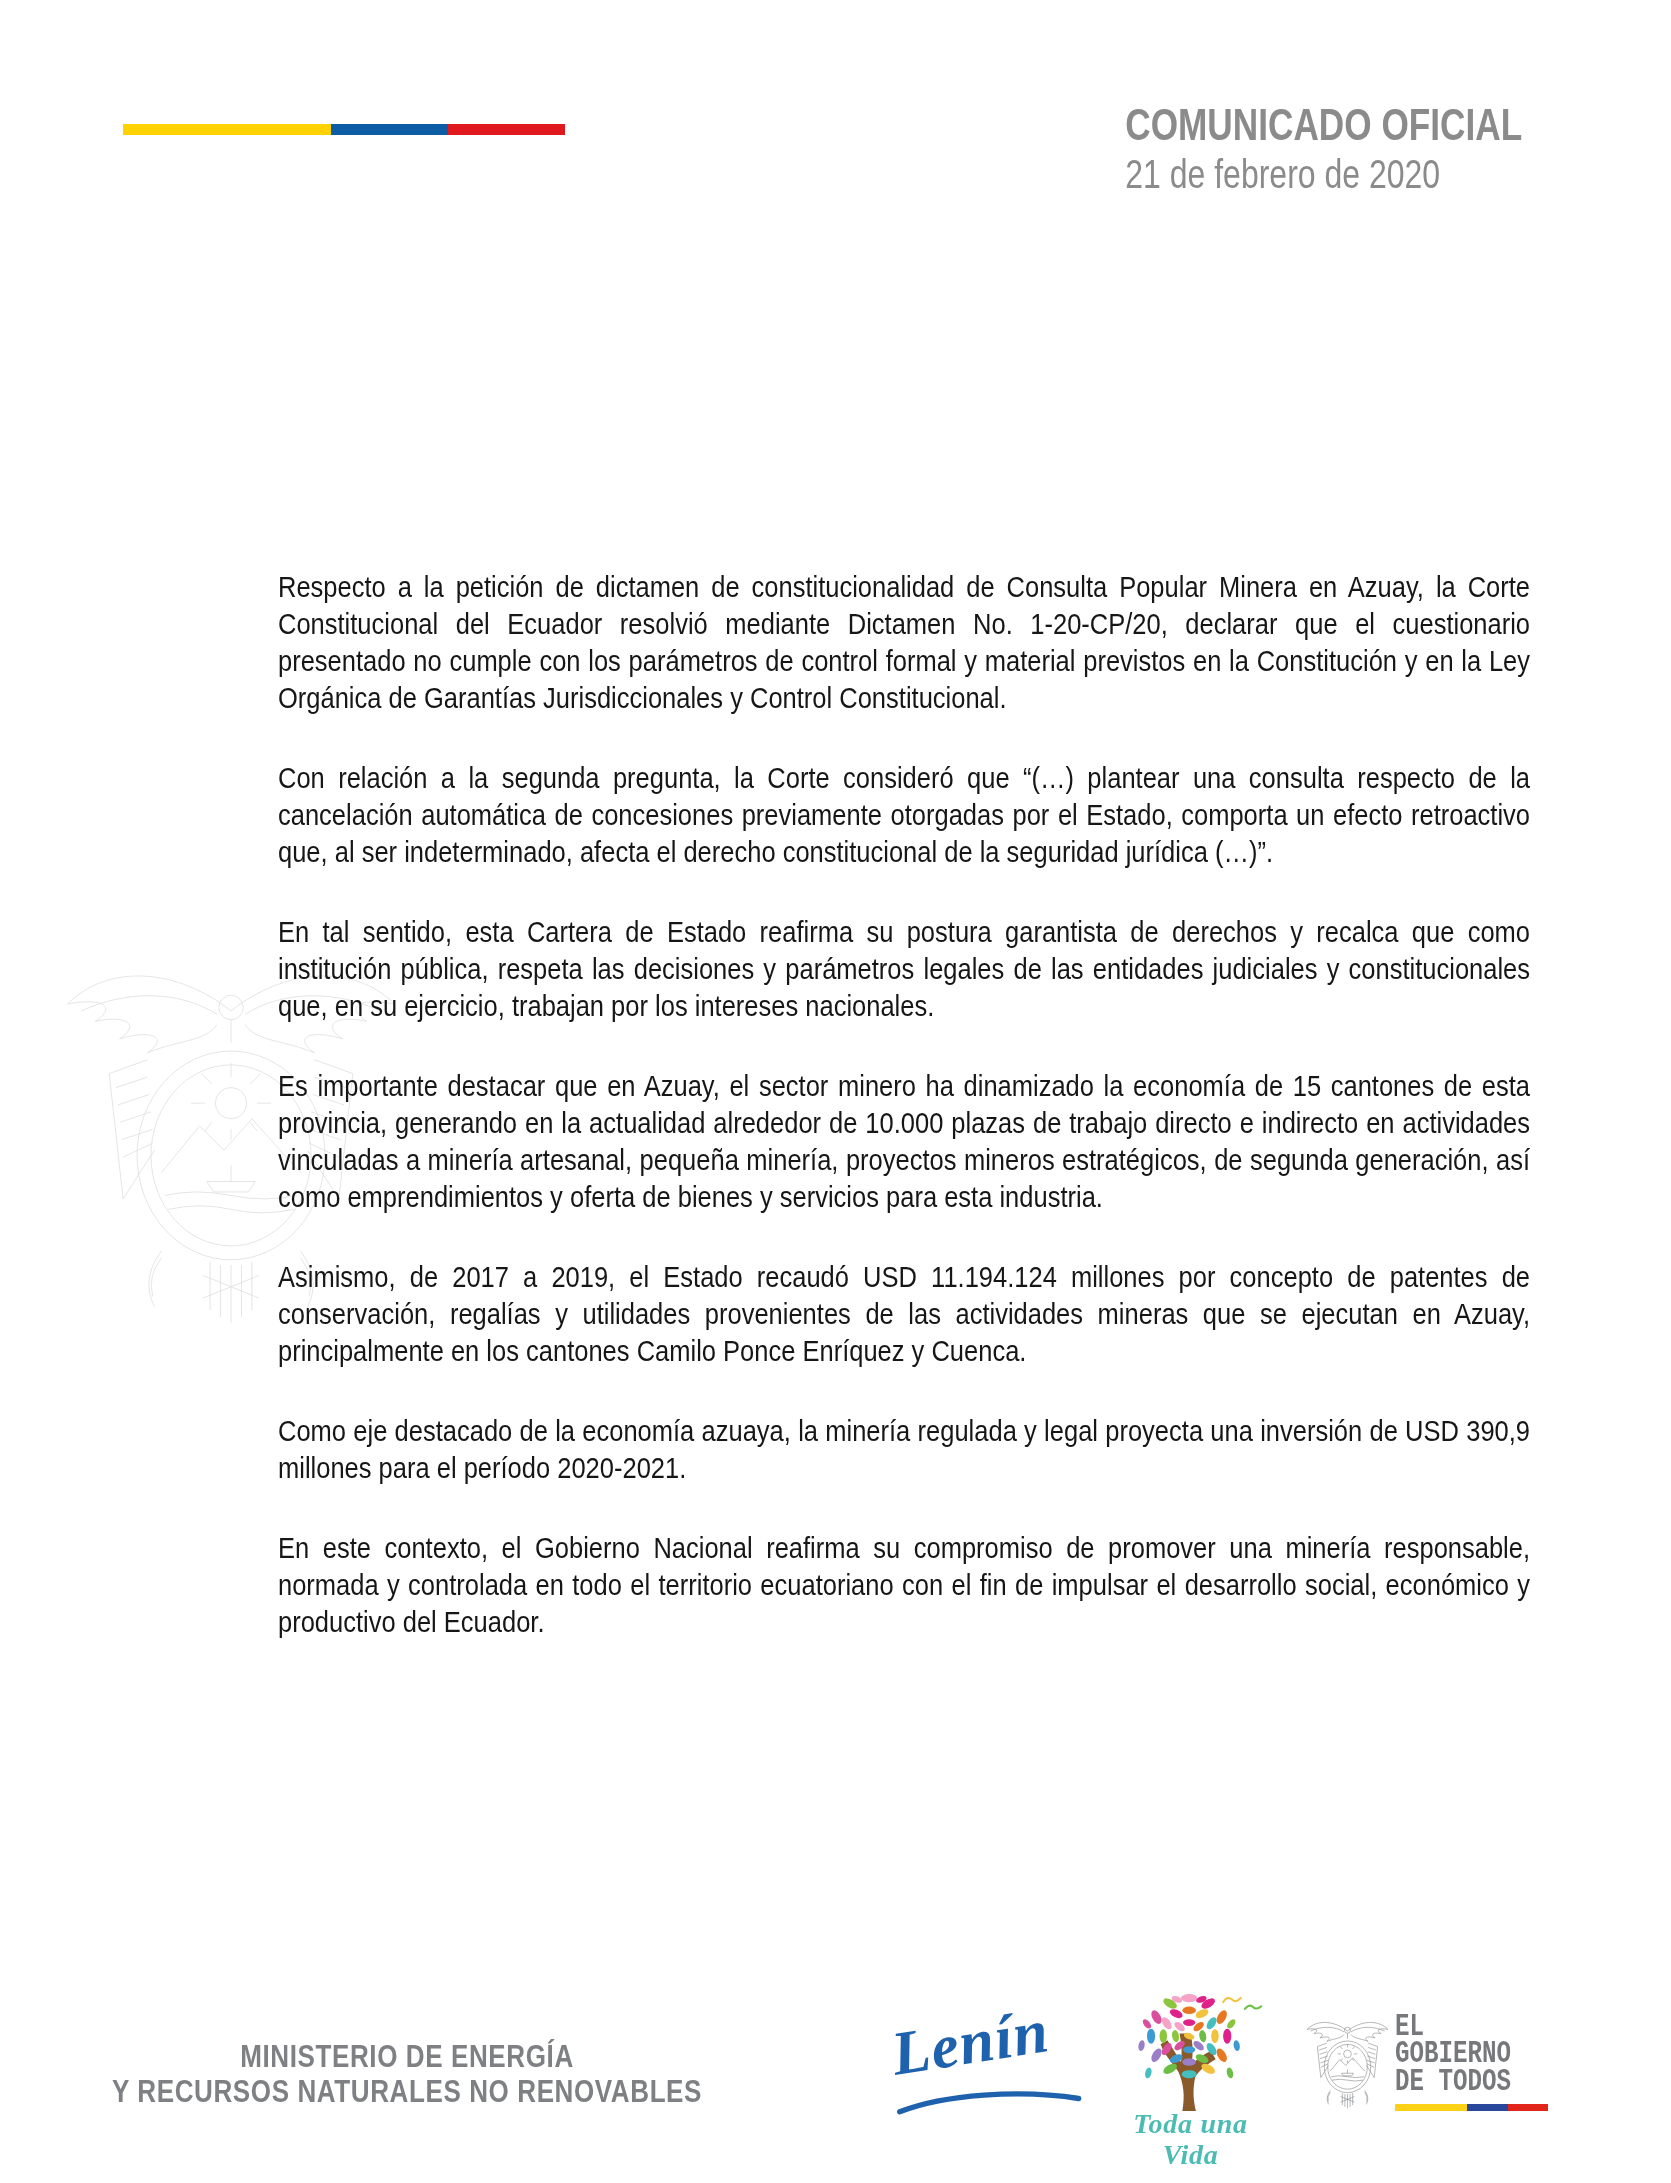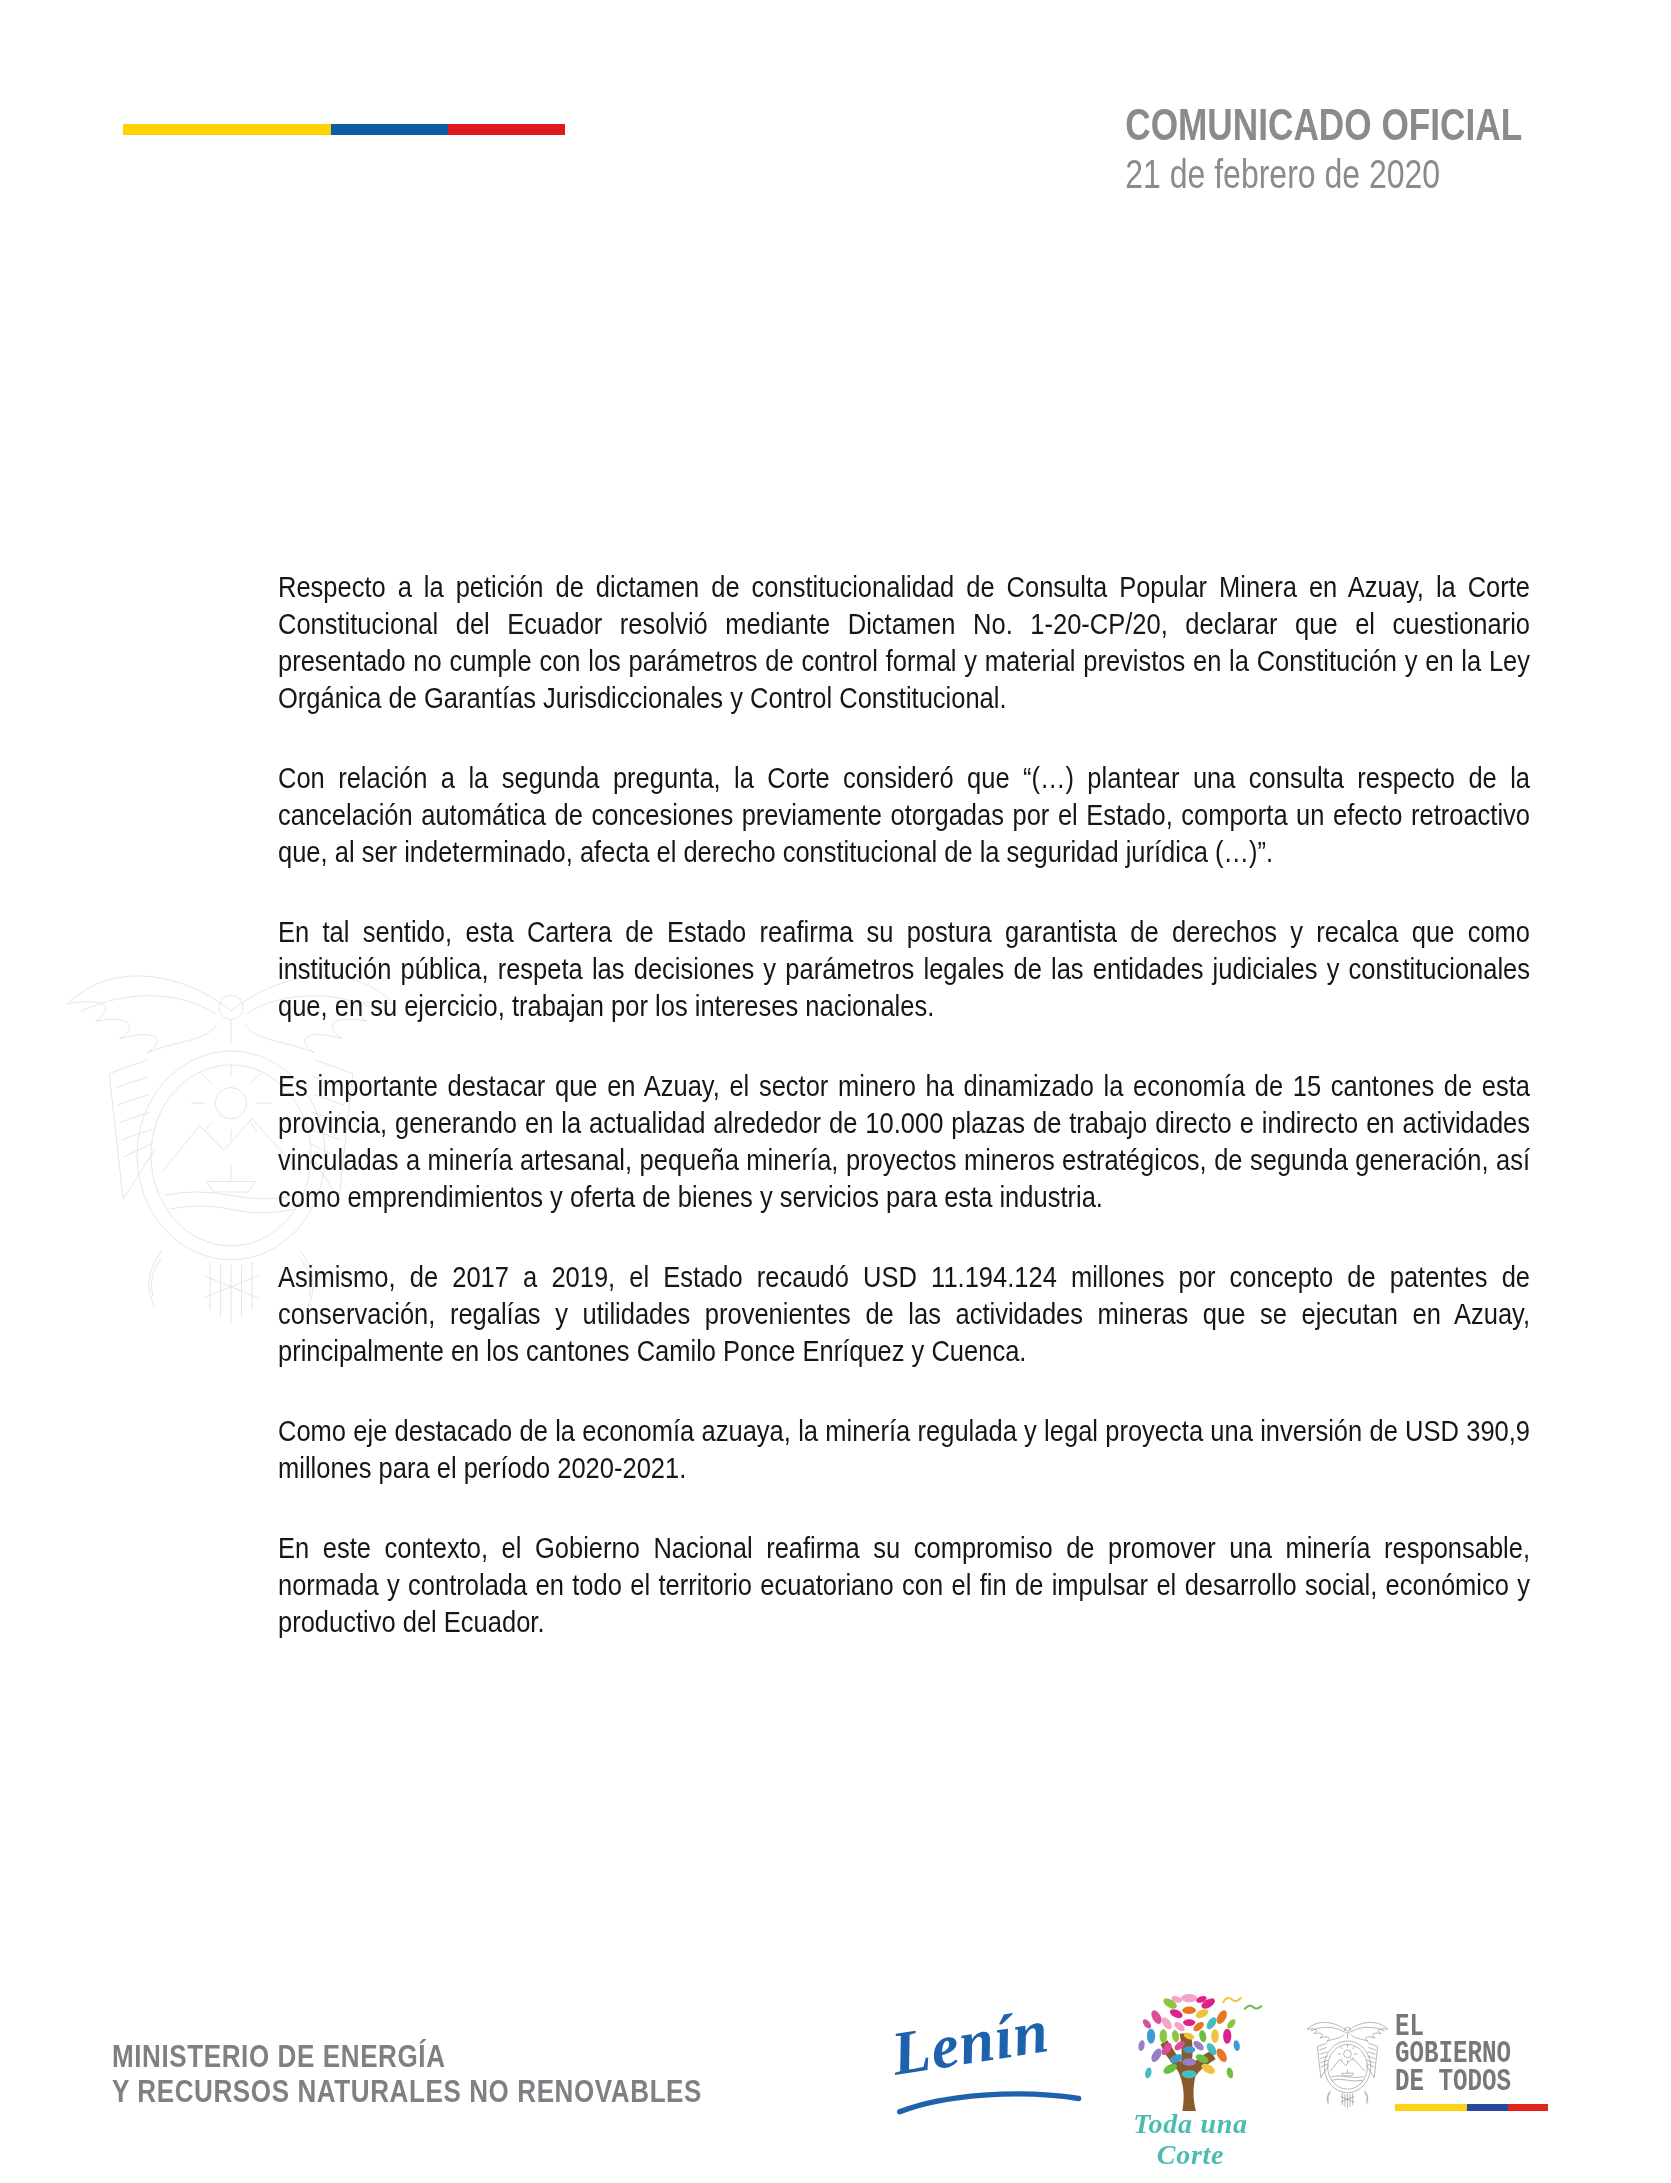--- a/index.html
+++ b/index.html
@@ -114,21 +114,21 @@
         <p>Respecto a la petición de dictamen de constitucionalidad de Consulta Popular Minera en Azuay, la Corte Constitucional del Ecuador resolvió mediante Dictamen No. 1-20-CP/20, declarar que el cuestionario presentado no cumple con los parámetros de control formal y material previstos en la Constitución y en la Ley Orgánica de Garantías Jurisdiccionales y Control Constitucional.</p>
         <p>Con relación a la segunda pregunta, la Corte consideró que “(…) plantear una consulta respecto de la cancelación automática de concesiones previamente otorgadas por el Estado, comporta un efecto retroactivo que, al ser indeterminado, afecta el derecho constitucional de la seguridad jurídica (…)”.</p>
         <p>En tal sentido, esta Cartera de Estado reafirma su postura garantista de derechos y recalca que como institución pública, respeta las decisiones y parámetros legales de las entidades judiciales y constitucionales que, en su ejercicio, trabajan por los intereses nacionales.</p>
         <p>Es importante destacar que en Azuay, el sector minero ha dinamizado la economía de 15 cantones de esta provincia, generando en la actualidad alrededor de 10.000 plazas de trabajo directo e indirecto en actividades vinculadas a minería artesanal, pequeña minería, proyectos mineros estratégicos, de segunda generación, así como emprendimientos y oferta de bienes y servicios para esta industria.</p>
         <p>Asimismo, de 2017 a 2019, el Estado recaudó USD 11.194.124 millones por concepto de patentes de conservación, regalías y utilidades provenientes de las actividades mineras que se ejecutan en Azuay, principalmente en los cantones Camilo Ponce Enríquez y Cuenca.</p>
         <p>Como eje destacado de la economía azuaya, la minería regulada y legal proyecta una inversión de USD 390,9 millones para el período 2020-2021.</p>
         <p>En este contexto, el Gobierno Nacional reafirma su compromiso de promover una minería responsable, normada y controlada en todo el territorio ecuatoriano con el fin de impulsar el desarrollo social, económico y productivo del Ecuador.</p>
       </div>
   </div>
 
-  <div class="ministry" style="color: rgb(126, 128, 131);">
+  <div class="ministry" style="color: rgb(126, 128, 131); text-align: center;">
     <div class="cond-m">
       <div class="line">MINISTERIO DE ENERGÍA</div>
       <div class="line">Y RECURSOS NATURALES NO RENOVABLES</div>
     </div>
   </div>
 
   <div class="lenin" style="color: rgb(30, 97, 172);">
     <div class="lenin-text">Lenín</div>
     <svg viewBox="0 0 280 46">
       <path d="M4,40 C70,14 185,6 272,20" fill="none" stroke="currentColor" stroke-width="8" stroke-linecap="round"></path>
@@ -181,21 +181,21 @@
         <ellipse cx="56" cy="44" rx="8" ry="4.5" transform="rotate(50 56 44)" fill="#D94F9C"></ellipse>
         <ellipse cx="180" cy="44" rx="8" ry="4.5" transform="rotate(-50 180 44)" fill="#8CC63F"></ellipse>
         <ellipse cx="100" cy="8" rx="8" ry="4.5" transform="rotate(20 100 8)" fill="#F5A3C7"></ellipse>
         <ellipse cx="136" cy="8" rx="8" ry="4.5" transform="rotate(-20 136 8)" fill="#E0218A"></ellipse>
       </g>
       <g fill="none" stroke-width="3" stroke-linecap="round">
         <path stroke="currentColor" d="M168,12 Q174,2 181,8 M181,8 Q186,14 194,6" style="color: rgb(242, 194, 62);"></path>
         <path stroke="currentColor" d="M200,22 Q206,14 212,19 M212,19 Q217,24 224,18" style="color: rgb(108, 190, 69);"></path>
       </g>
     </svg>
-    <div class="tree-caption" style="color: rgb(76, 188, 179);">Toda una Corte</div>
+    <div class="tree-caption" style="color: rgb(76, 188, 179);">Toda una Vida</div>
   </div>
 
   <div class="coat-small">
     <svg viewBox="0 0 200 230" preserveAspectRatio="xMidYMid meet">
         <use href="#coat"></use>
       </svg>
   </div>
   <div class="gobierno" style="color: rgb(119, 120, 123); font-family: Liberation Mono, monospace;">
     <div class="gob-cond">
       <div class="gob-line">EL</div>

